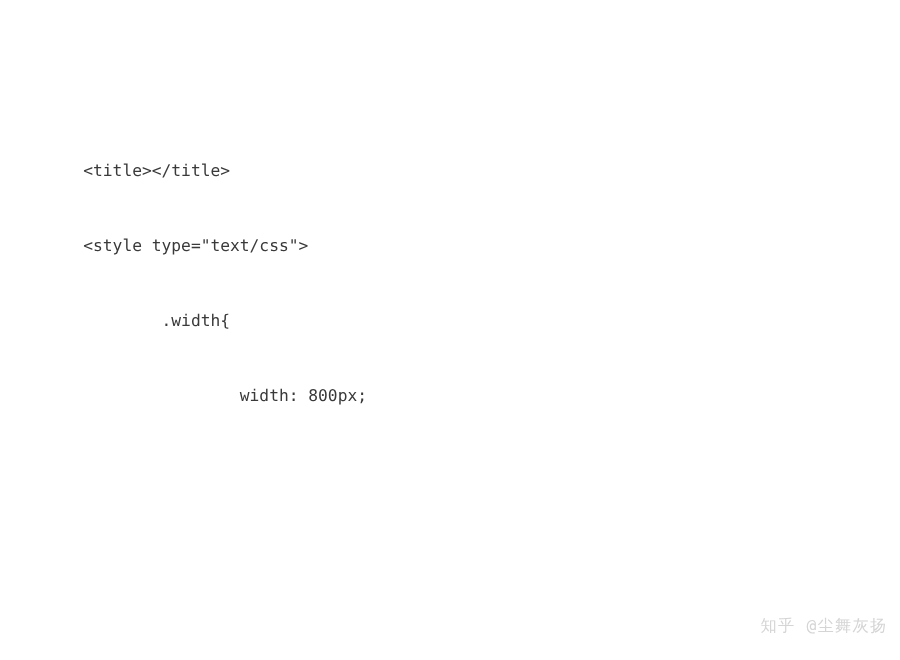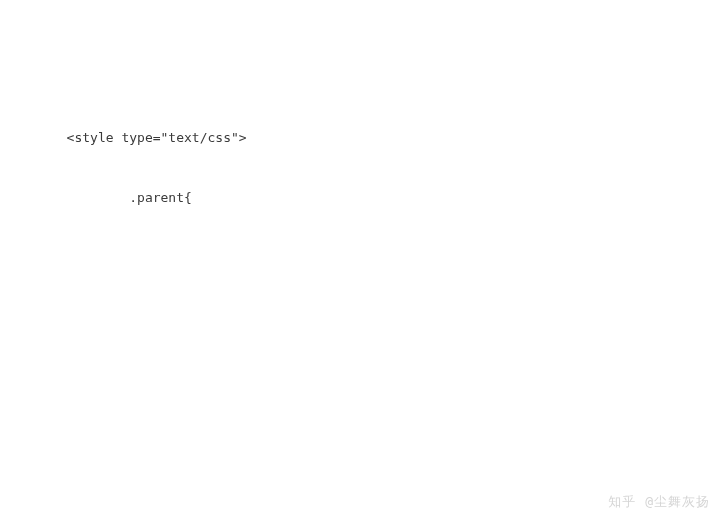--- a/index.html
+++ b/index.html
@@ -31,22 +31,24 @@
     pointer-events: none;
     text-align: center;
   }
 </style>
 </head>
 <body>
 
 
 
 <div class="code-container">
+  <span class="ln">        &lt;title&gt;&lt;/title&gt;</span>
   <span class="ln">        &lt;style type="text/css"&gt;</span>
-  <span class="ln">                .parent{</span>
+  <span class="ln">                .width{</span>
+  <span class="ln">                        width: 800px;</span>
   <span class="ln"></span>
   
   
   
   
   
   
   
   
   

